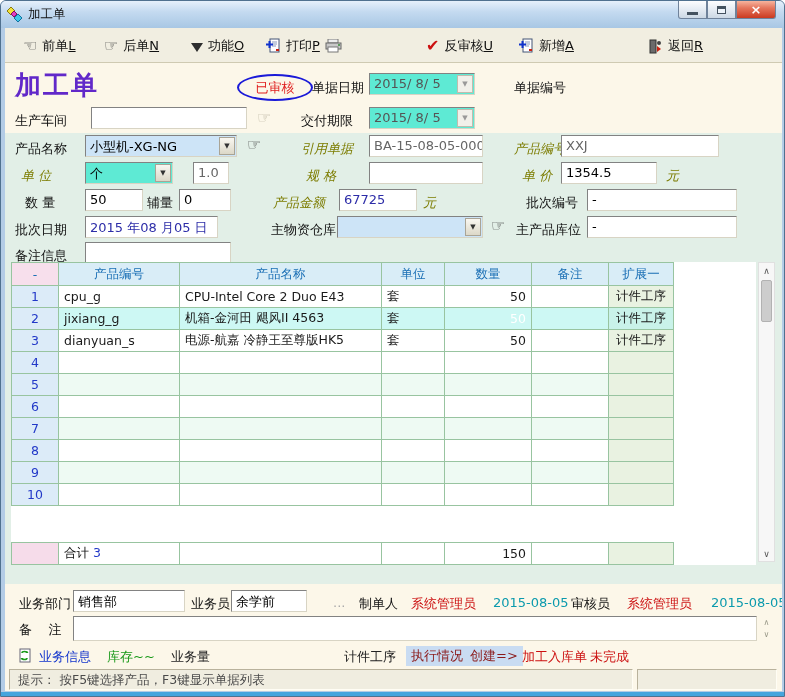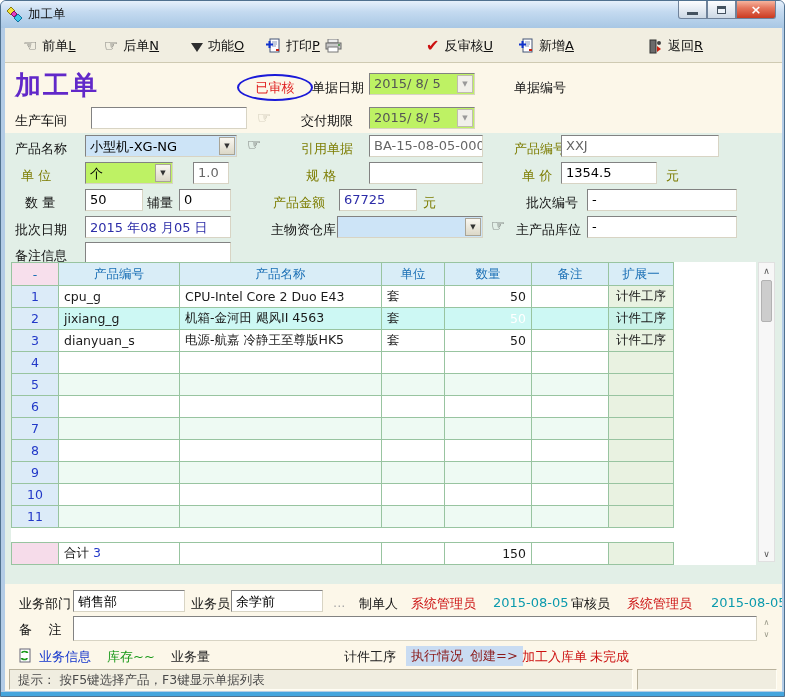--- a/index.html
+++ b/index.html
@@ -20,25 +20,25 @@
 .cream1{top:35px;height:70px;background:#fcf7e9;}
 .mint{top:105px;height:451px;background:#e2efe7;}
 .cream2{top:556px;height:107px;background:#fcf7e9;}
 .titem{position:absolute;top:7px;height:22px;display:flex;align-items:center;gap:5px;font-size:13px;color:#111;cursor:default;}
 .hand{font-size:16px;color:#3a3a3a;line-height:1;}
 .redcheck{color:#cc1111;font-weight:bold;font-size:16px;line-height:1;}
 .fn-arrow{width:0;height:0;border-left:6px solid transparent;border-right:6px solid transparent;border-top:9px solid #2e2e2e;margin-top:3px;}
 .formtitle{position:absolute;left:10px;top:40px;font-size:26px;font-weight:bold;color:#6128c9;letter-spacing:2px;}
 .stamp{position:absolute;left:232px;top:46px;width:76px;height:27px;border:2px solid #1a1ad8;border-radius:50%;display:flex;align-items:center;justify-content:center;color:#e02020;font-size:13px;}
 .lbl{position:absolute;font-size:13px;color:#111;white-space:pre;}
-.lblo{position:absolute;font-size:13px;color:#7c7c00;white-space:pre;}
+.lblo{position:absolute;font-size:13px;color:#7c7c00;white-space:pre;font-style:italic;}
 .tb{position:absolute;background:#fff;border:1px solid #828282;border-bottom-color:#d8d4c4;border-right-color:#d8d4c4;font-size:13px;height:22px;padding:2px 4px;white-space:nowrap;overflow:hidden;}
 .tb.gray{color:#666;}
 .tb.navy{color:#2d2da8;}
-.combo{position:absolute;background:#bef264;border:1px solid #828282;border-bottom-color:#d8d4c4;border-right-color:#d8d4c4;font-size:13px;height:22px;padding:2px 20px 2px 4px;white-space:nowrap;}
+.combo{position:absolute;background:#5eead4;border:1px solid #828282;border-bottom-color:#d8d4c4;border-right-color:#d8d4c4;font-size:13px;height:22px;padding:2px 20px 2px 4px;white-space:nowrap;}
 .combo .cbtn{position:absolute;right:1px;top:1px;bottom:1px;width:16px;background:linear-gradient(#f9f7f1,#dcd8c8);border:1px solid #a9a496;display:flex;align-items:center;justify-content:center;font-size:7px;color:#333;}
 .combo.blue{background:#cde4f7;}
 .combo.dis{color:#555;}
 .combo.dis .cbtn{background:#f1f0ea;border-color:#c0bcae;color:#999;}
 .whitebg{position:absolute;left:6px;top:234px;width:745px;height:303px;background:#fff;}
 table.grid{position:absolute;border-collapse:collapse;table-layout:fixed;background:#fff;font-size:12.5px;color:#1a1a1a;}
 .grid td,.grid th{border:1px solid #98c4a0;overflow:hidden;white-space:nowrap;padding:0 5px;height:22px;}
 .grid th{height:23px;background:#d9edf7;color:#1a6fb5;font-weight:normal;}
 .grid th.hpink{background:#f7dfec;}
 .grid td.num{background:#dcebf8;color:#2238c8;text-align:center;padding:0;}
@@ -201,21 +201,21 @@
     <div class="tb" style="left:80px;top:161px;width:58px"><span>50</span></div>
     <div class="lbl" style="left:142px;top:166px">辅量</div>
     <div class="tb" style="left:174px;top:161px;width:52px"><span>0</span></div>
     <div class="lblo" style="left:268px;top:166px">产品金额</div>
     <div class="tb navy" style="left:334px;top:161px;width:78px"><span>67725</span></div>
     <div class="lblo" style="left:418px;top:166px">元</div>
     <div class="lbl" style="left:521px;top:166px">批次编号</div>
     <div class="tb" style="left:582px;top:161px;width:150px"><span>-</span></div>
 
     <div class="lbl" style="left:10px;top:193px">批次日期</div>
-    <div class="tb navy" style="left:80px;top:188px;width:146px"><span>2015 年08 月05 日</span></div>
+    <div class="tb navy" style="left:80px;top:188px;width:133px"><span>2015 年08 月05 日</span></div>
     <div class="lbl" style="left:266px;top:193px">主物资仓库</div>
     <div class="combo blue" style="left:332px;top:188px;width:146px">
       <span></span><span class="cbtn">▼</span>
     </div>
     <div class="hand" style="position:absolute;left:486px;top:190px">☞</div>
     <div class="lbl" style="left:511px;top:193px">主产品库位</div>
     <div class="tb" style="left:582px;top:188px;width:150px"><span>-</span></div>
 
     <div class="lbl" style="left:10px;top:219px">备注信息</div>
     <div class="tb" style="left:80px;top:214px;width:146px"><span></span></div>
@@ -324,29 +324,20 @@
       </tr>
       <tr>
         <td class="num">10</td>
         <td></td>
             <td></td>
             <td></td>
             <td></td>
             <td></td>
             <td class="ext"></td>
       </tr>
-      <tr class="alt">
-        <td class="num">11</td>
-        <td></td>
-            <td></td>
-            <td></td>
-            <td></td>
-            <td></td>
-            <td class="ext"></td>
-      </tr>
     </tbody>
       </table>
 
     <table class="grid" style="left:6px;top:514px;width:662px">
       <colgroup>
           <col style="width:47px">
           <col style="width:121px">
           <col style="width:202px">
           <col style="width:63px">
           <col style="width:87px">
@@ -368,21 +359,21 @@
 
     <div class="vscroll">
       <div class="sarrow up">∧</div>
       <div class="sthumb"></div>
       <div class="sarrow down">∨</div>
     </div>
 
     <div class="lbl" style="left:14px;top:567px">业务部门</div>
     <div class="tb" style="left:68px;top:562px;width:112px"><span>销售部</span></div>
     <div class="lbl" style="left:186px;top:567px">业务员</div>
-    <div class="tb" style="left:226px;top:562px;width:92px"><span>余学前</span></div>
+    <div class="tb" style="left:226px;top:562px;width:76px"><span>余学前</span></div>
     <div class="lbl dots" style="left:328px;top:567px">...</div>
     <div class="lbl" style="left:354px;top:567px">制单人</div>
     <div class="lbl redtxt" style="left:406px;top:567px">系统管理员</div>
     <div class="lbl tealtxt" style="left:488px;top:567px">2015-08-05</div>
     <div class="lbl" style="left:566px;top:567px">审核员</div>
     <div class="lbl redtxt" style="left:622px;top:567px">系统管理员</div>
     <div class="lbl tealtxt" style="left:706px;top:567px">2015-08-05</div>
 
     <div class="lbl" style="left:14px;top:593px">备    注</div>
     <div class="tb" style="left:68px;top:588px;width:684px;height:25px"><span></span></div>

